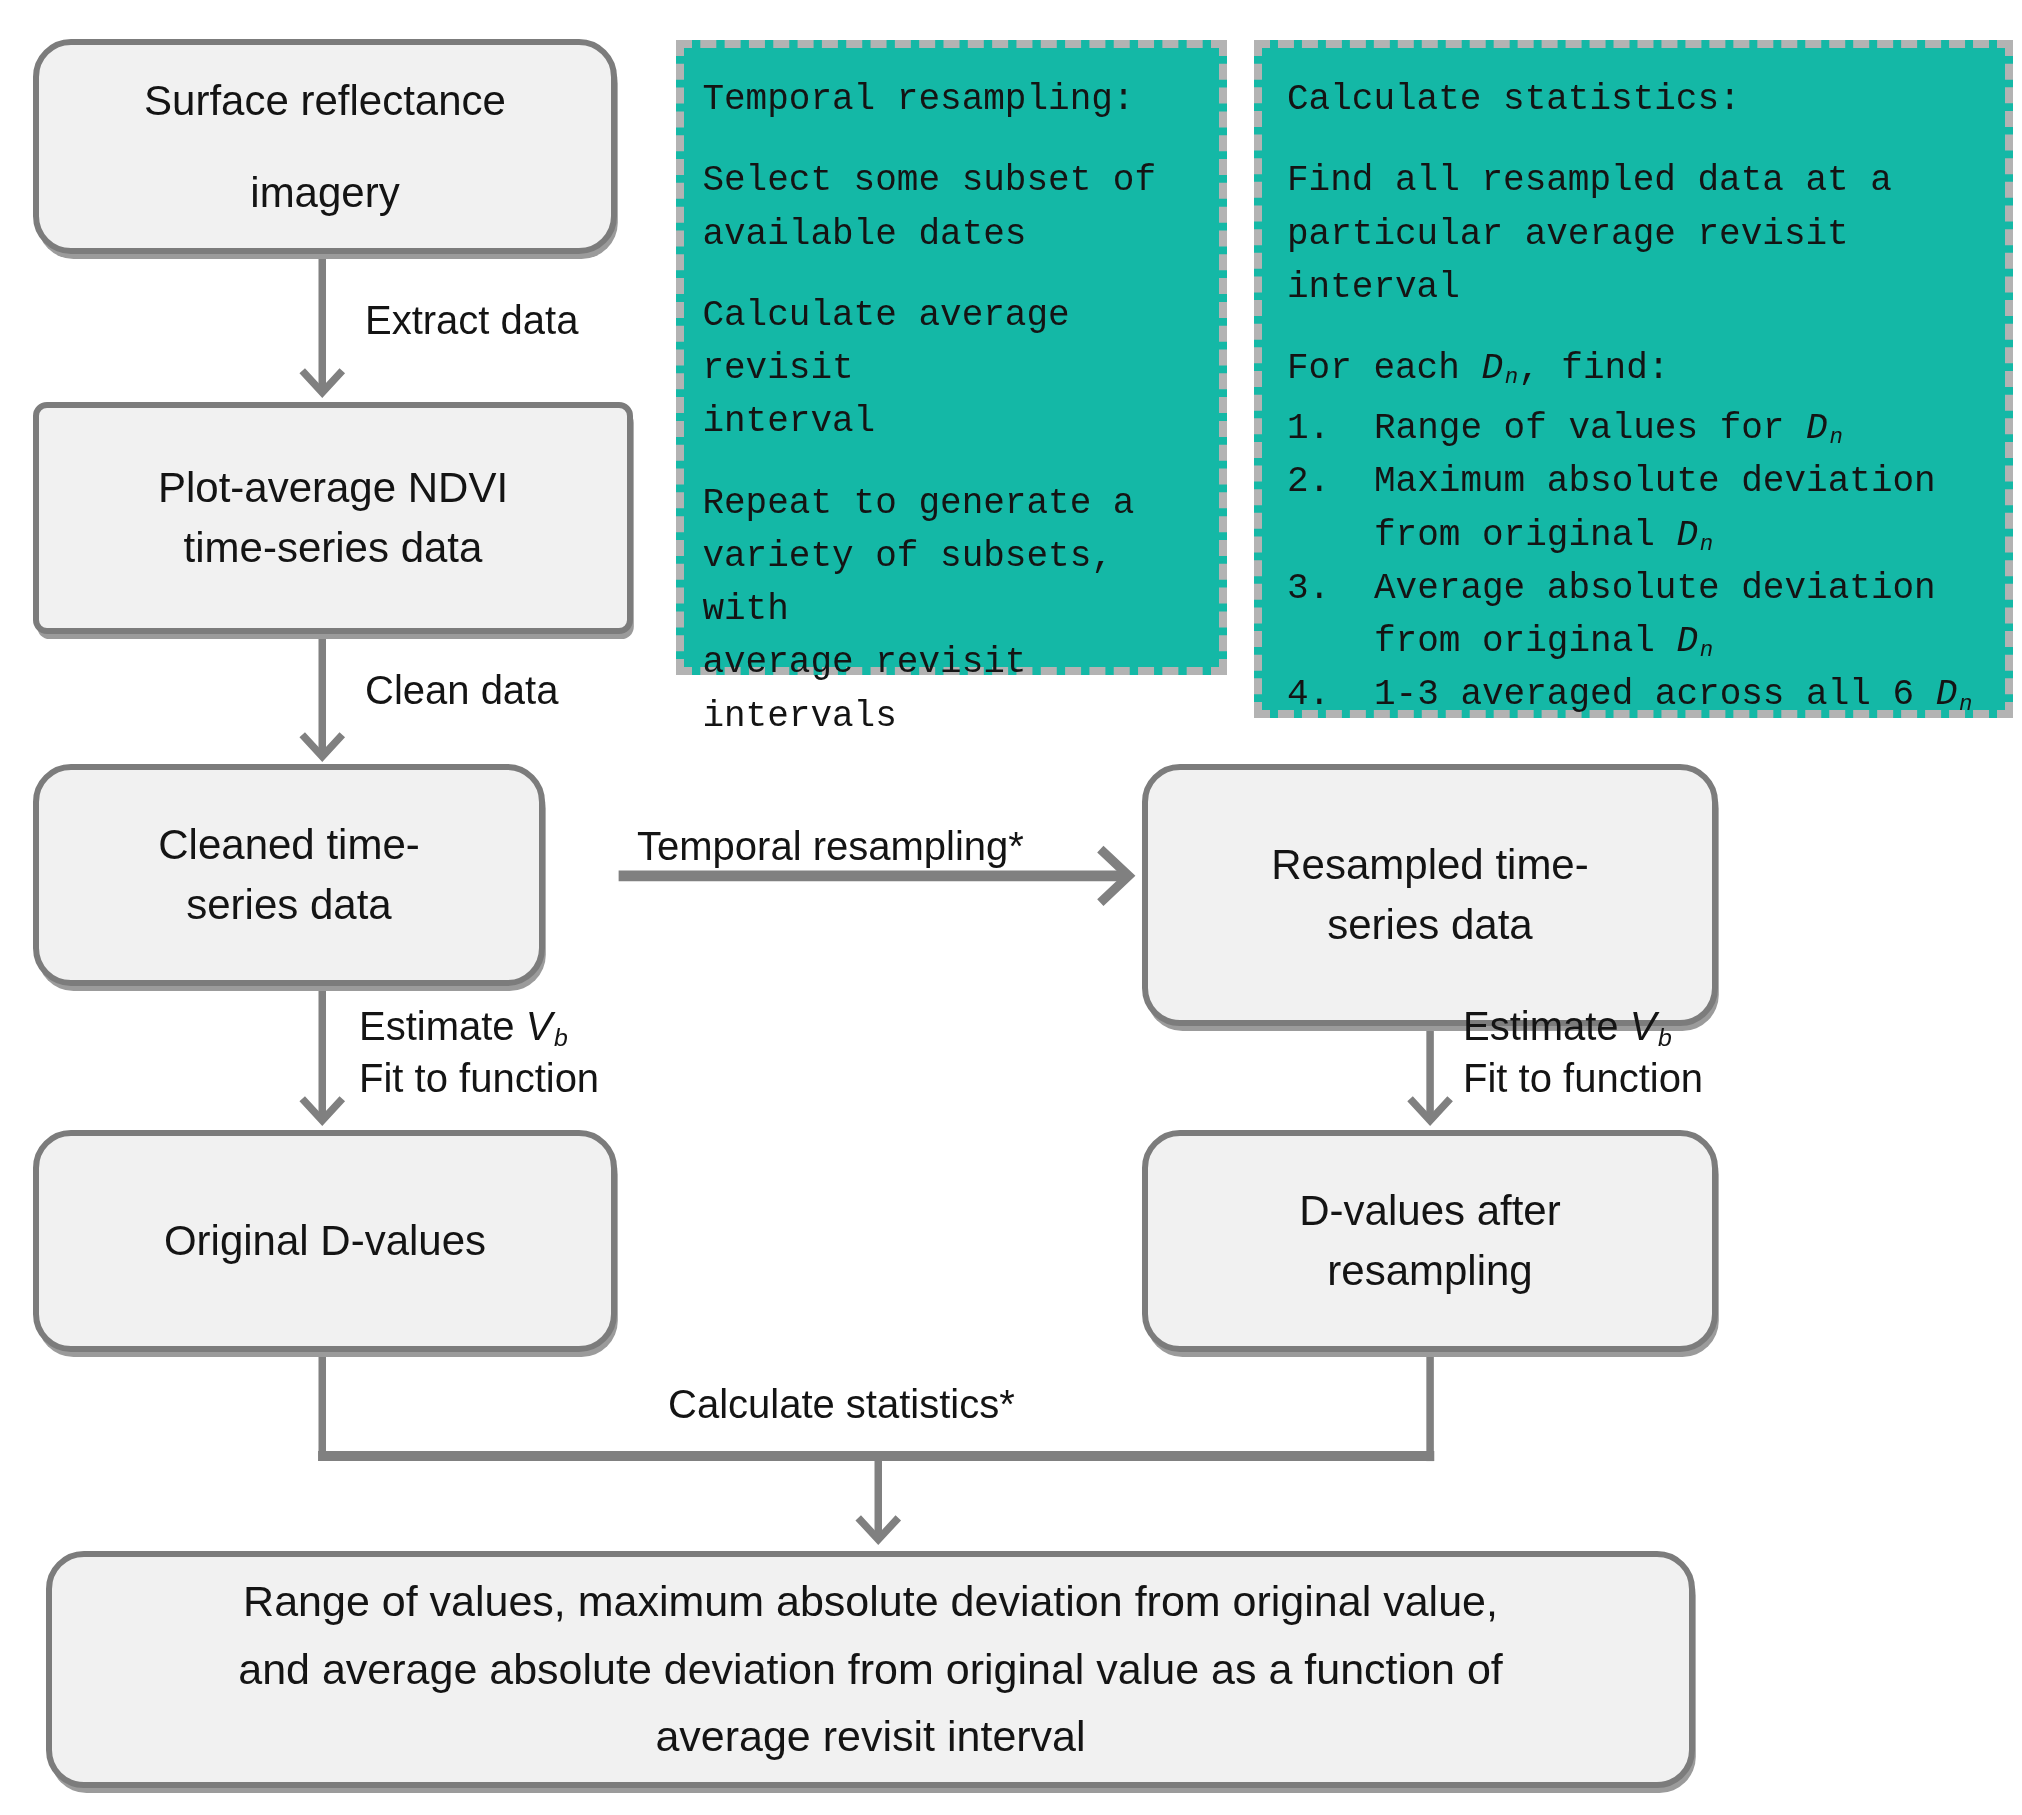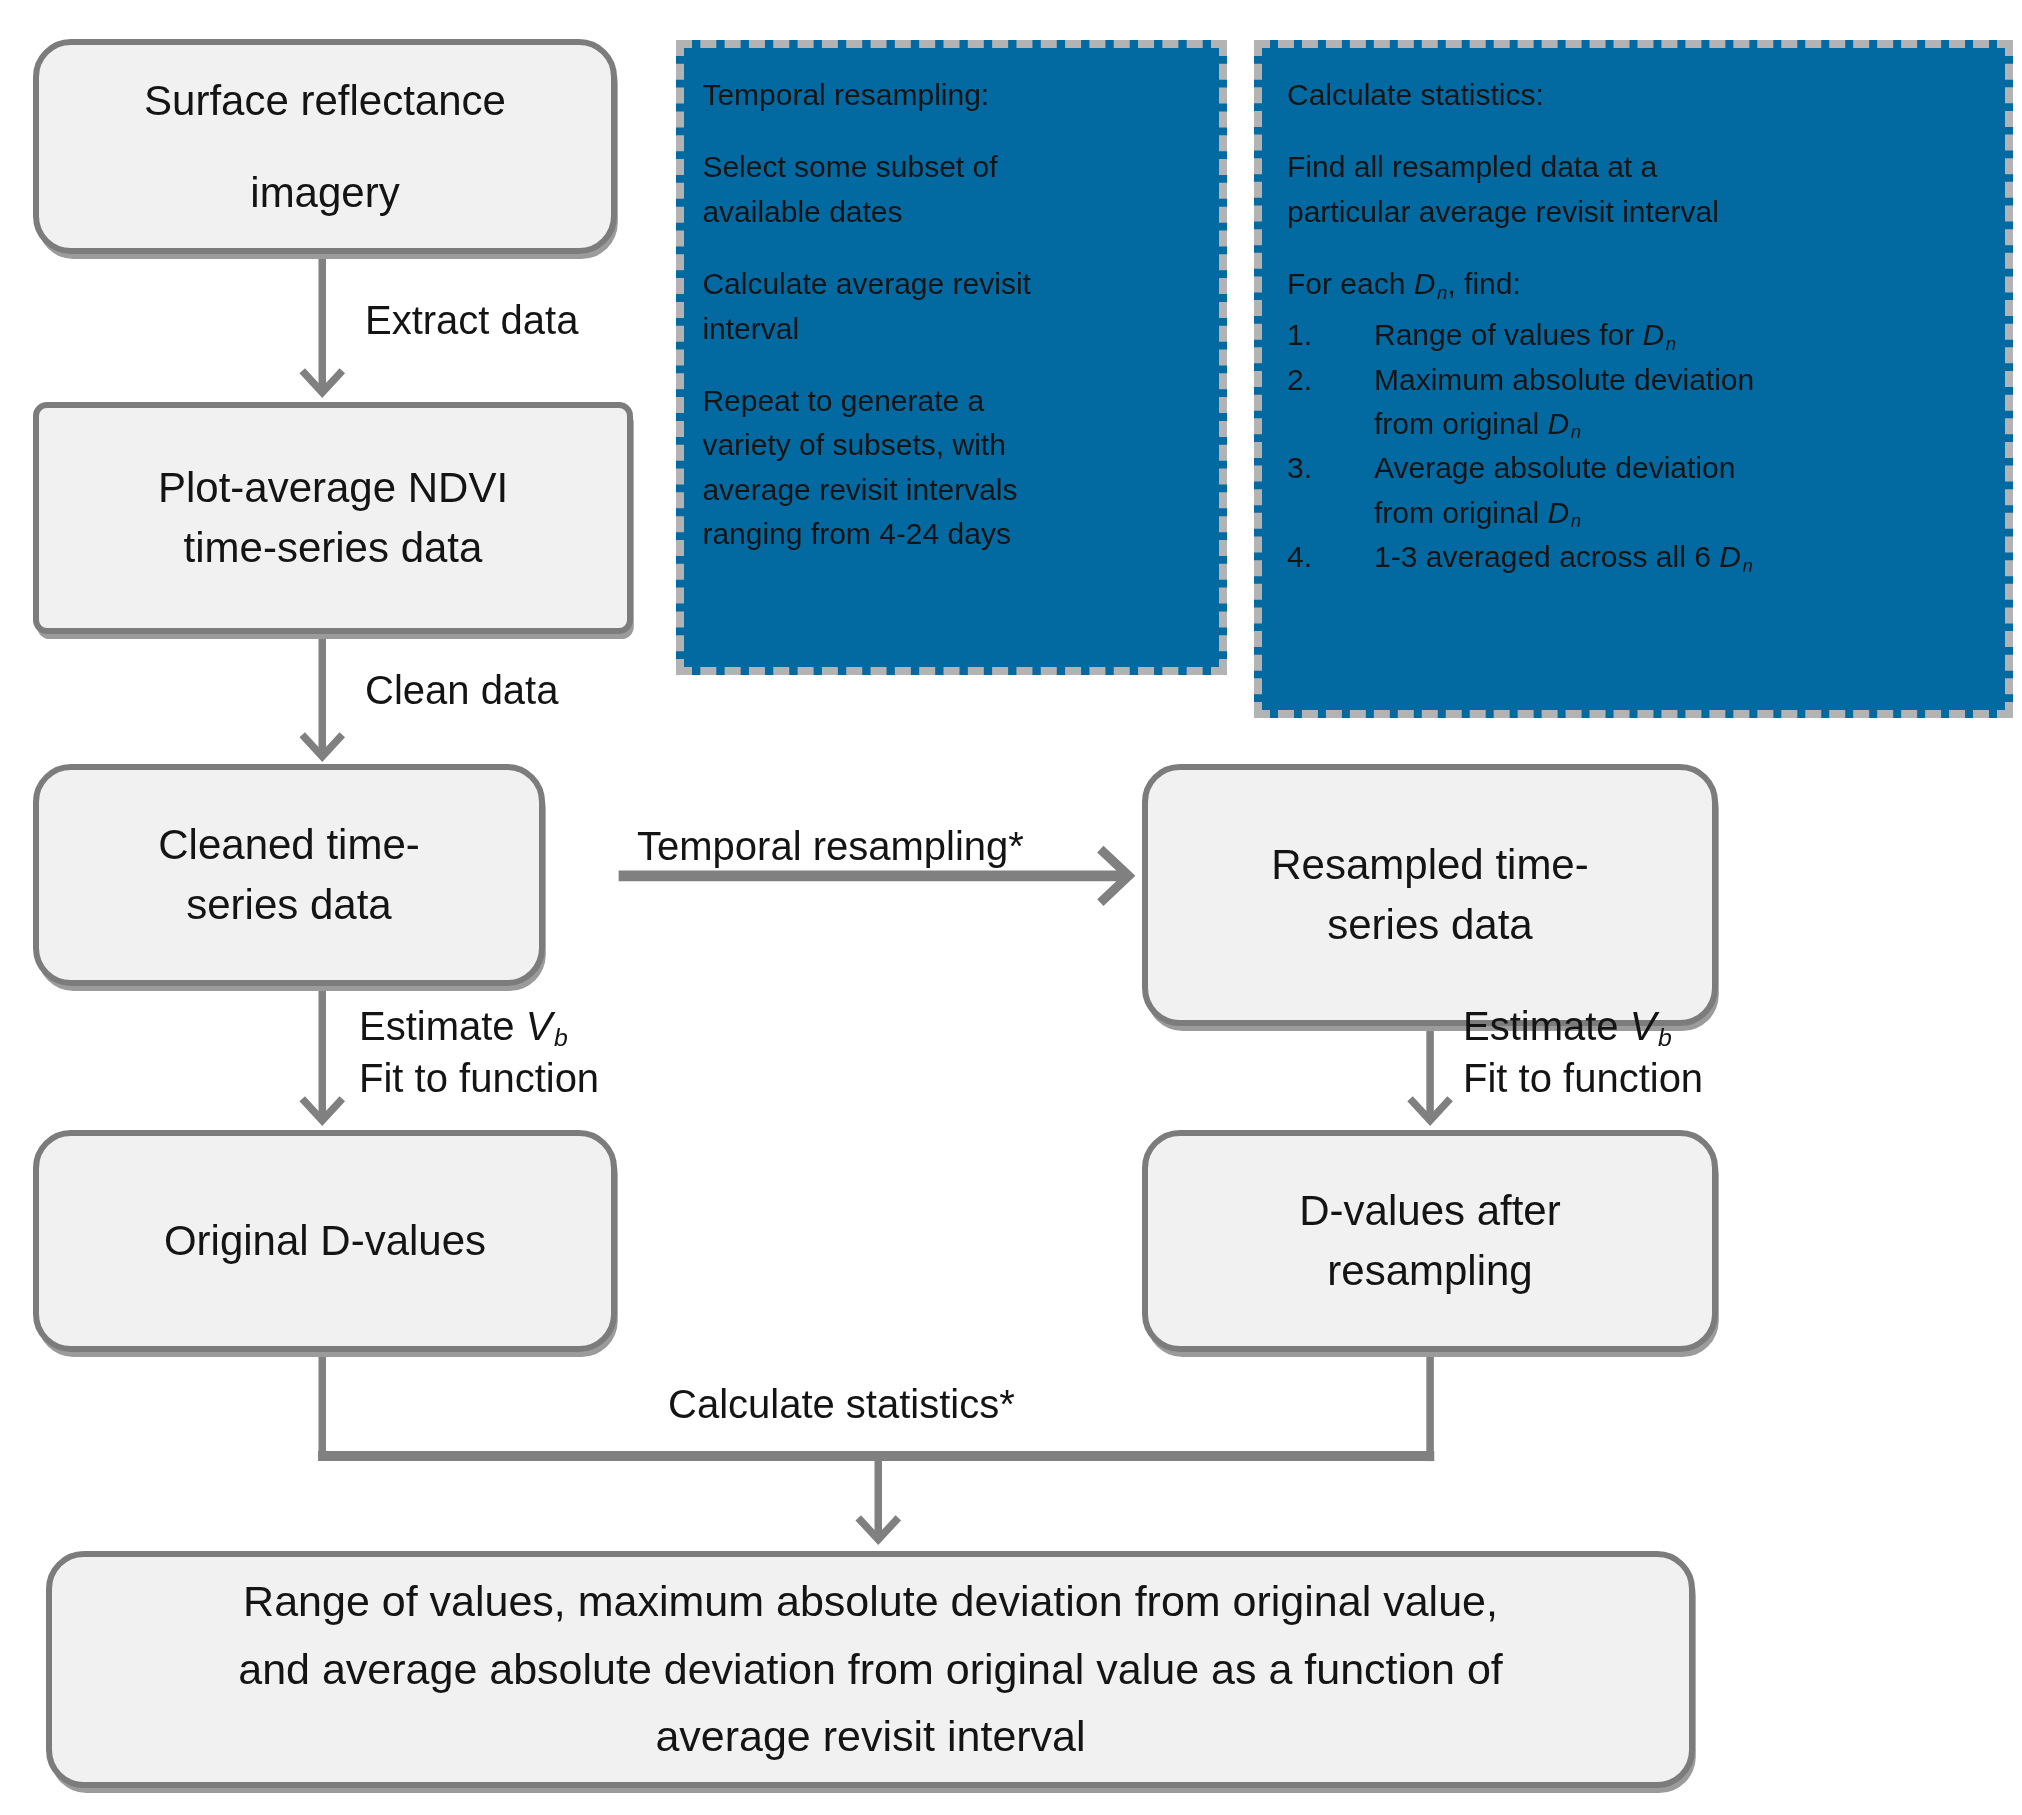--- a/index.html
+++ b/index.html
@@ -11,22 +11,22 @@
   .box{
     position:absolute; background:#f1f1f1;
     border:6.7px solid #7c7c7c; border-radius:38px;
     box-shadow:2.5px 6.7px 0 -1.7px #9b9b9b;
     display:flex; flex-direction:column; align-items:center; justify-content:center;
     text-align:center; font-size:42px; line-height:1.42; box-sizing:border-box;
   }
   .box .ln{white-space:nowrap;}
   #box-result .ln{white-space:normal;}
   .panel{
-    position:absolute; border:8.3px dashed #b3b3b3; background:#0369a1;
-    box-sizing:border-box; font-size:30px; line-height:1.48;
+    position:absolute; border:8.3px dashed #b3b3b3; background:#14b8a6;
+    box-sizing:border-box; font-size:36px; line-height:1.48;font-family:Liberation Mono, monospace;
   }
   #panel-temporal{padding:25px 16.7px 8.3px 18.4px;}
   #panel-statistics{padding:25px 16.7px 8.3px 25px;}
   .panel .title{margin-bottom:28px;}
   .panel p{margin:0 0 28px 0;}
   .panel p:last-child{margin-bottom:0;}
   .items{margin-top:6.7px;}
   .item{display:flex; align-items:flex-start;}
   .item .num{width:87px; flex:0 0 87px;}
   .item .itxt{flex:1;}
@@ -125,21 +125,20 @@
       <span>available dates</span>
     </p>
     <p>
       <span>Calculate average revisit</span><br>
       <span>interval</span>
     </p>
     <p>
       <span>Repeat to generate a</span><br>
       <span>variety of subsets, with</span><br>
       <span>average revisit intervals</span><br>
-      <span>ranging from 4-24 days</span>
     </p>
   </div>
 
   <div class="panel" id="panel-statistics" style="left:1254px;top:40px;width:759px;height:678px;">
     <div class="title">Calculate statistics:</div>
     <p>
       <span>Find all resampled data at a</span><br>
       <span>particular average revisit interval</span>
     </p>
     <p style="margin-bottom:0;">

